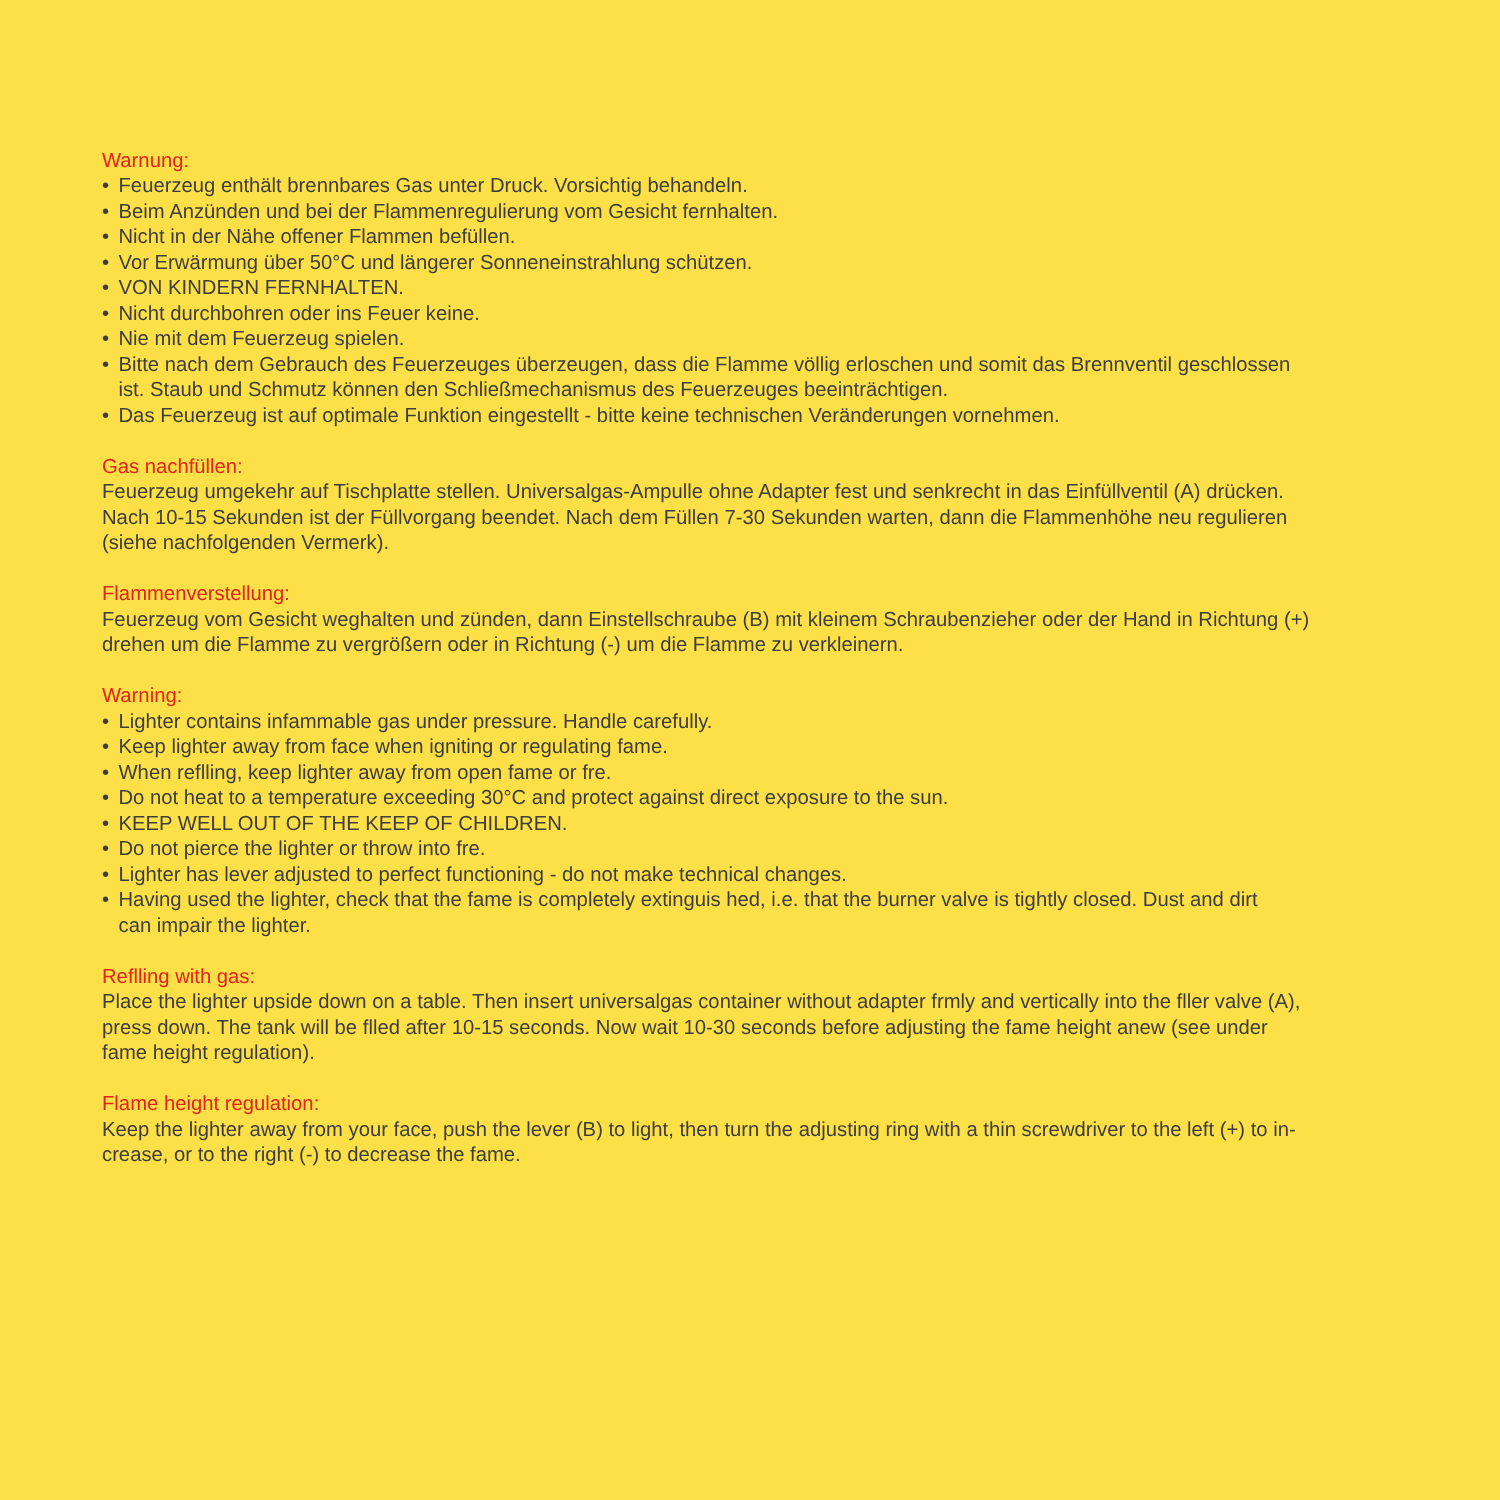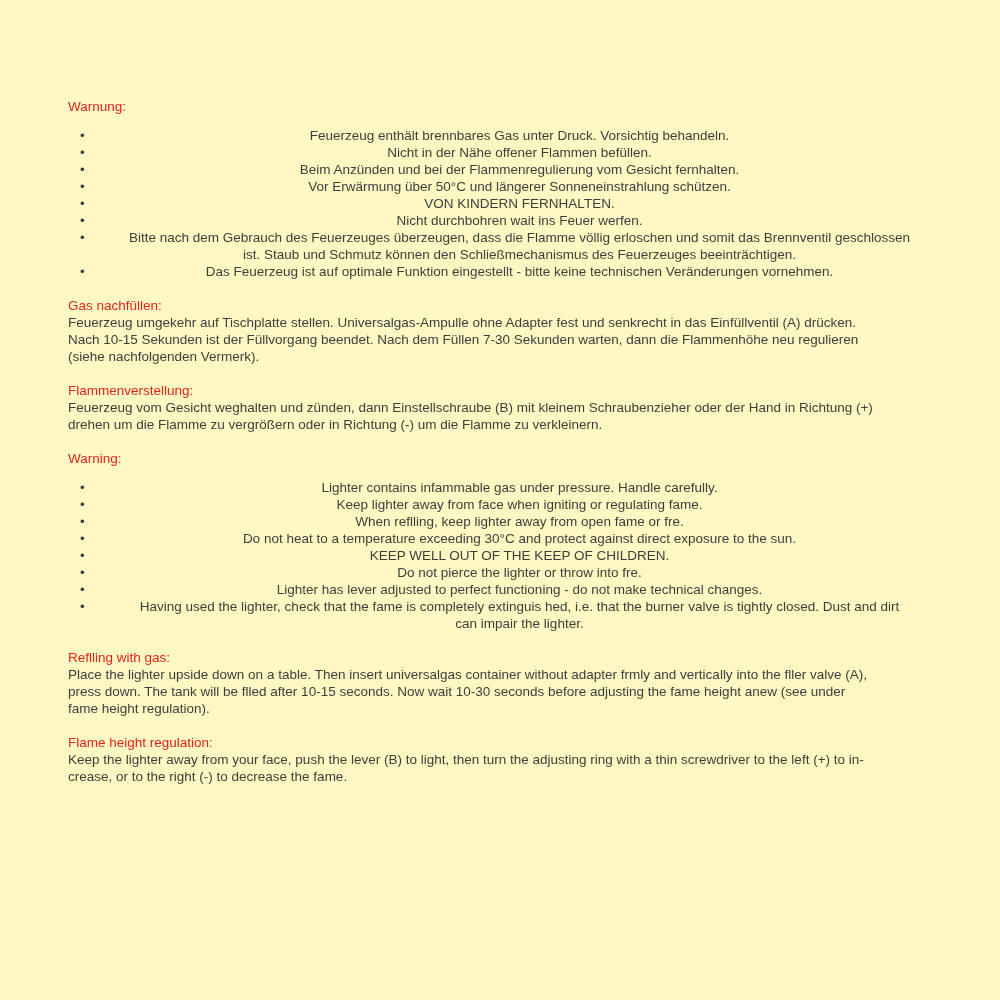--- a/index.html
+++ b/index.html
@@ -4,21 +4,21 @@
 <style>
   html, body {
     margin: 0;
     padding: 0;
     background: #ffffff;
   }
   .page {
     position: relative;
     width: 1000px;
     height: 1000px;
-    background: #fef9c3;
+    background: #fde047;
     box-sizing: border-box;
     padding: 98px 40px 0 68px;
     font-family: "Liberation Sans", sans-serif;
     font-size: 13.5px;
     line-height: 17px;
     color: #3d3d3d;
   }
   .section {
     margin: 0 0 17px 0;
     max-width: 900px;
@@ -30,23 +30,22 @@
     line-height: 17px;
     margin: 0;
     white-space: pre-line;
   }
   .section-paragraph {
     margin: 0;
     white-space: pre-line;
   }
   ul.bullet-list {
     list-style: none;
-    margin: 12px;
+    margin: 0;
     padding: 0;
-    text-align: center;
   }
   ul.bullet-list li {
     position: relative;
     padding-left: 11px;
     white-space: pre-line;
   }
   ul.bullet-list li::before {
     content: "\2022";
     position: absolute;
     left: 0;
@@ -56,25 +55,26 @@
 </style>
 </head>
 <body>
 
 <div class="page">
 
   <div class="section">
     <h2 class="section-heading">Warnung:</h2>
     <ul class="bullet-list">
       <li>Feuerzeug enthält brennbares Gas unter Druck. Vorsichtig behandeln.</li>
+      <li>Beim Anzünden und bei der Flammenregulierung vom Gesicht fernhalten.</li>
       <li>Nicht in der Nähe offener Flammen befüllen.</li>
-      <li>Beim Anzünden und bei der Flammenregulierung vom Gesicht fernhalten.</li>
       <li>Vor Erwärmung über 50°C und längerer Sonneneinstrahlung schützen.</li>
       <li>VON KINDERN FERNHALTEN.</li>
-      <li>Nicht durchbohren wait ins Feuer werfen.</li>
+      <li>Nicht durchbohren oder ins Feuer keine.</li>
+      <li>Nie mit dem Feuerzeug spielen.</li>
       <li>Bitte nach dem Gebrauch des Feuerzeuges überzeugen, dass die Flamme völlig erloschen und somit das Brennventil geschlossen
 ist. Staub und Schmutz können den Schließmechanismus des Feuerzeuges beeinträchtigen.</li>
       <li>Das Feuerzeug ist auf optimale Funktion eingestellt - bitte keine technischen Veränderungen vornehmen.</li>
     </ul>
   </div>
 
   <div class="section">
     <h2 class="section-heading">Gas nachfüllen:</h2>
     <p class="section-paragraph">Feuerzeug umgekehr auf Tischplatte stellen. Universalgas-Ampulle ohne Adapter fest und senkrecht in das Einfüllventil (A) drücken.
 Nach 10-15 Sekunden ist der Füllvorgang beendet. Nach dem Füllen 7-30 Sekunden warten, dann die Flammenhöhe neu regulieren

